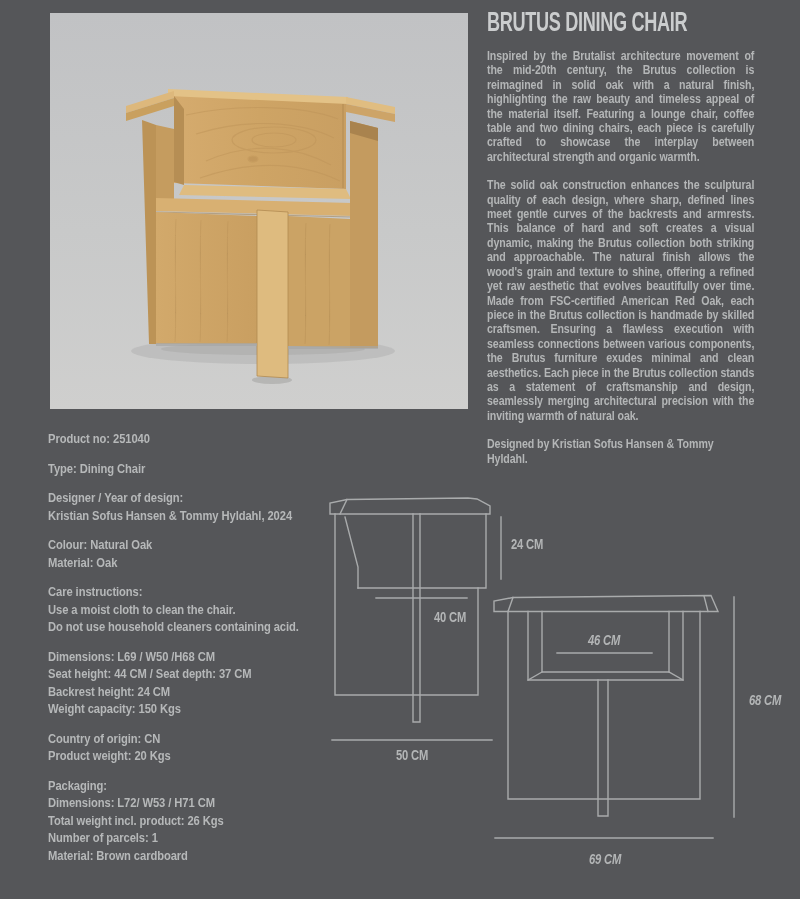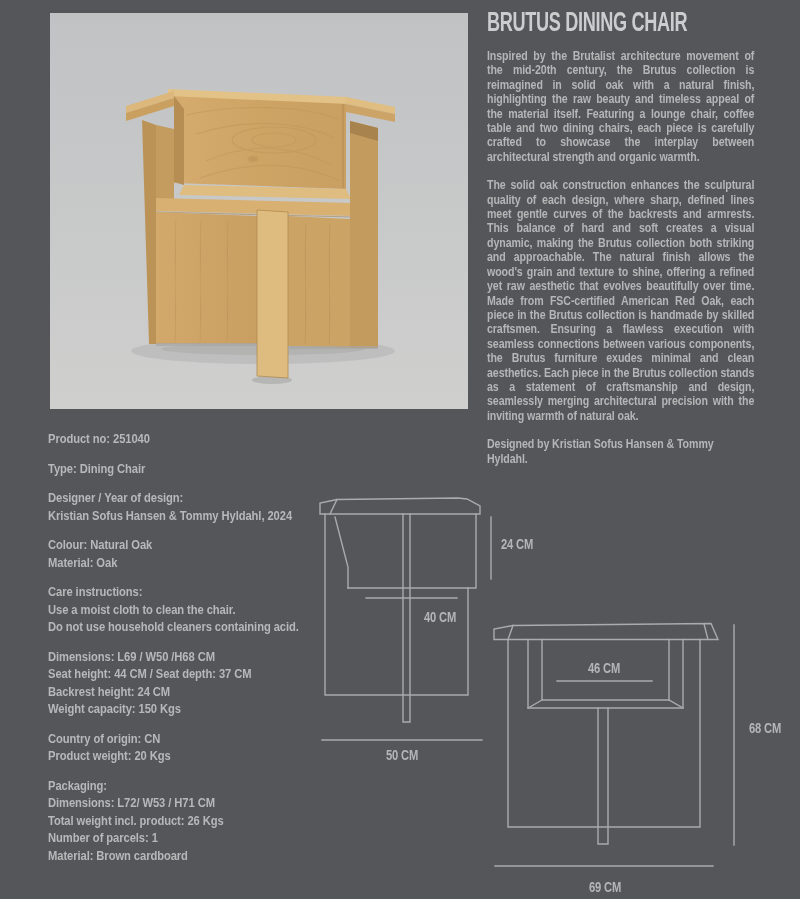--- a/index.html
+++ b/index.html
@@ -40,22 +40,22 @@
     transform:scaleX(0.83);transform-origin:0 0;
     color:#b6b8b9;
   }
   .spec-group{margin-bottom:12px;}
   .spec-line{
     font-size:13.5px;line-height:17.5px;font-weight:700;
     letter-spacing:-0.1px;white-space:nowrap;
   }
 
   
-  .drawing-side{left:310px;top:490px;width:235px;height:290px;}
-  .drawing-front{left:485px;top:613px;width:312px;height:286px;}
+  .drawing-side{left:320px;top:490px;width:235px;height:290px;}
+  .drawing-front{left:485px;top:585px;width:312px;height:286px;font-style:italic;}
   .drawing-side svg,.drawing-front svg{display:block;}
   .dim{
     position:absolute;width:48px;text-align:center;
     font-size:14px;font-weight:700;color:#b3b5b6;
     letter-spacing:-0.2px;white-space:nowrap;
     transform:scaleX(0.8);
   }
 </style>
 </head>
 <body>

